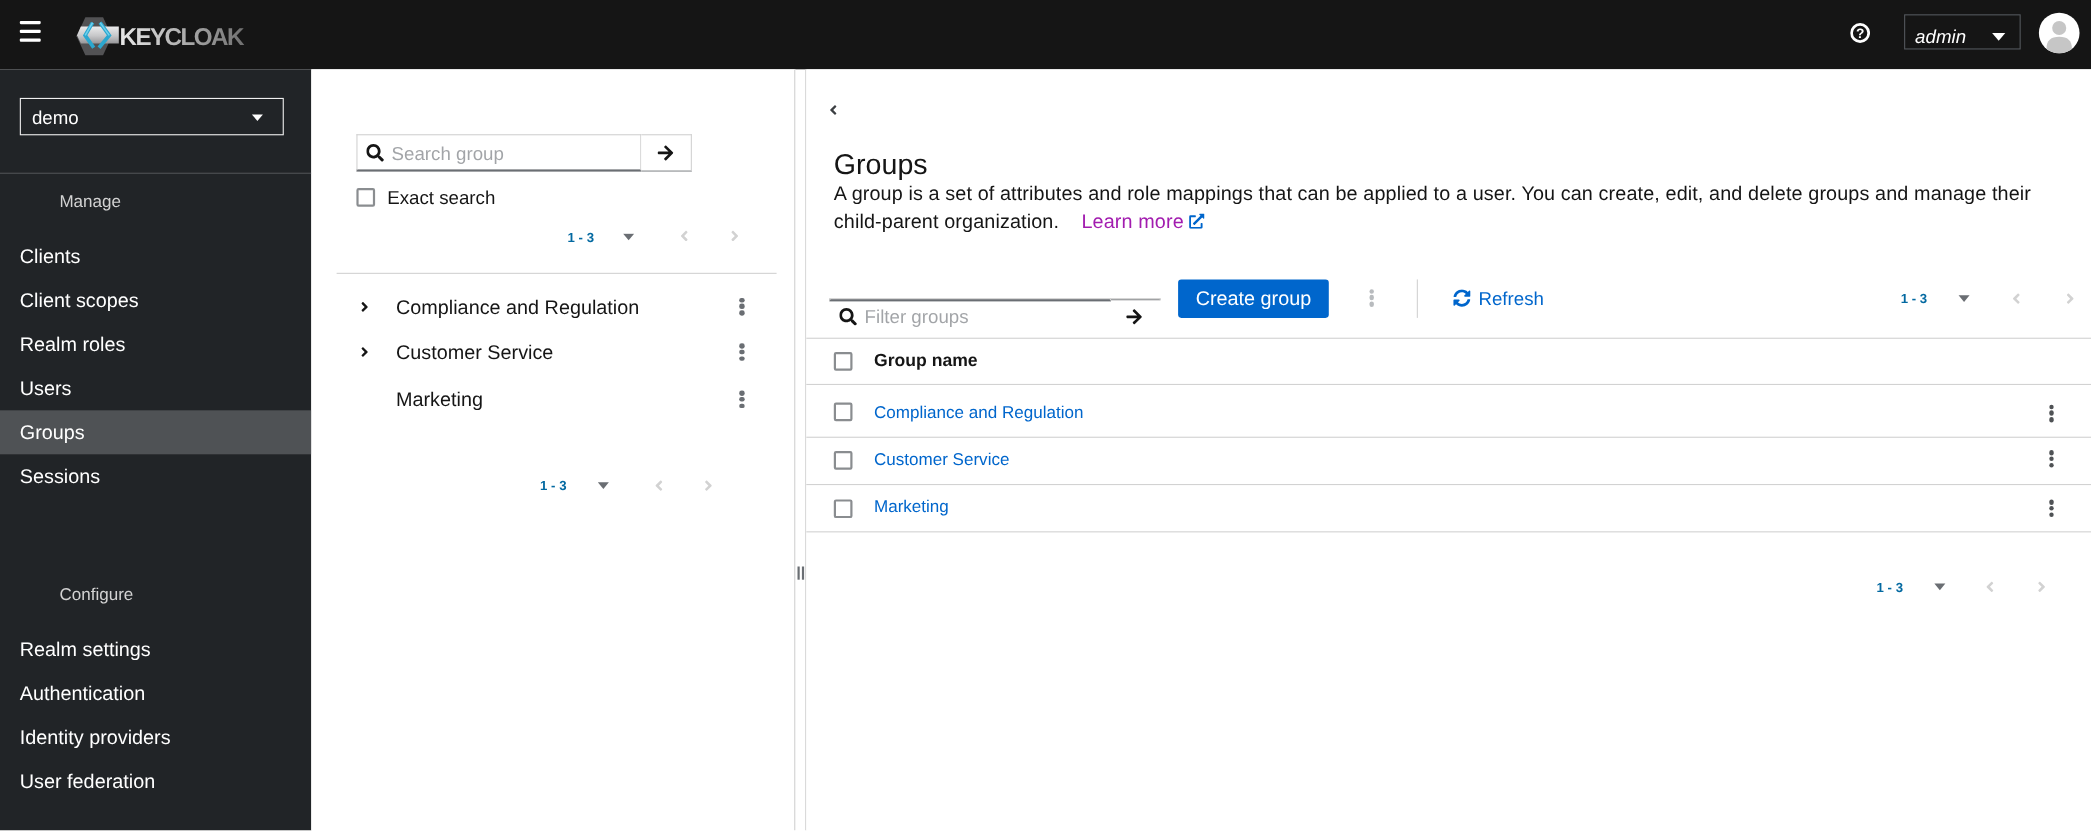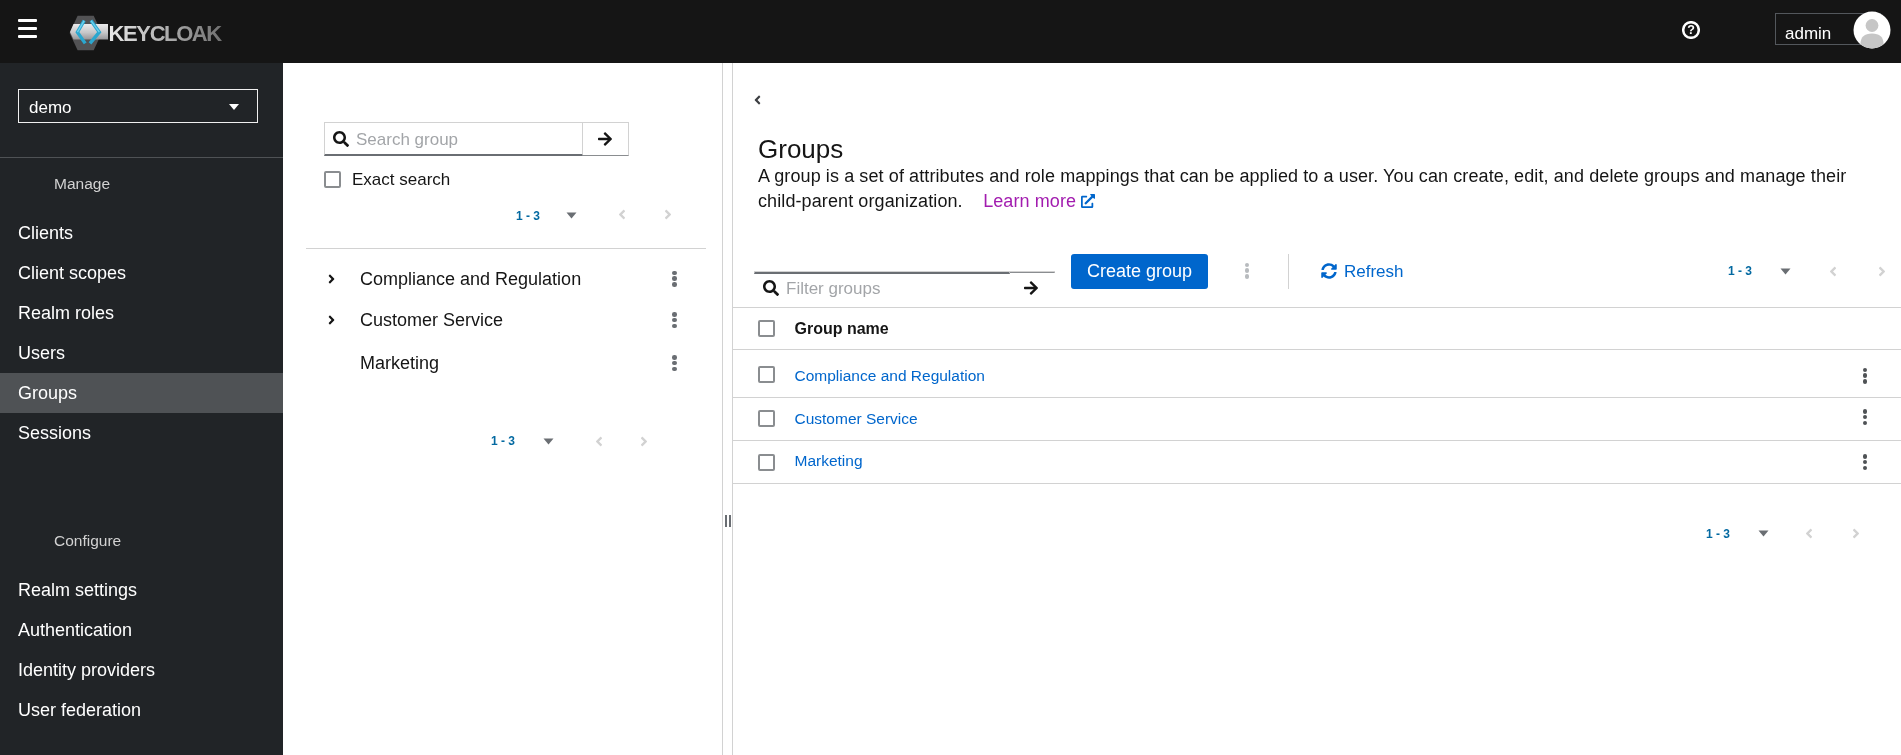--- a/index.html
+++ b/index.html
@@ -4,21 +4,21 @@
 <style>
 * { margin:0; padding:0; box-sizing:border-box; }
 html,body { width:1901px; height:755px; }
 body { font-family:"Liberation Sans", sans-serif; background:#fff; position:relative; overflow:hidden; color:#151515; }
 .abs { position:absolute; }
 
 
 .masthead { position:absolute; left:0; top:0; width:1901px; height:63px; background:#151515; }
 .hamburger { position:absolute; left:18px; top:19px; width:19px; height:25px; }
 .hamburger span { position:absolute; left:0; width:19px; height:3px; background:#fff; border-radius:1px; }
-.adminbox { position:absolute; left:1775px; top:13px; width:106px; height:32px; border:1px solid #53575c; color:#fff; font-size:17px; }
+.adminbox { position:absolute; left:1731px; top:13px; width:106px; height:32px; border:1px solid #53575c; color:#fff; font-size:17px;font-style:italic; }
 .adminbox .txt { position:absolute; left:9px; top:10px; }
 .adminbox .caret { position:absolute; right:13px; top:16px; width:0; height:0; border-left:6px solid transparent; border-right:6px solid transparent; border-top:7px solid #fff; }
 
 
 .sidebar { position:absolute; left:0; top:63px; width:283px; height:692px; background:#212427; }
 .realmsel { position:absolute; left:18px; top:26px; width:240px; height:34px; border:1px solid #f0f0f0; color:#fff; font-size:17px; }
 .realmsel .txt { position:absolute; left:10px; top:8px; }
 .realmsel .caret { position:absolute; right:18px; top:14px; width:0; height:0; border-left:5px solid transparent; border-right:5px solid transparent; border-top:6px solid #fff; }
 .sidedivider { position:absolute; left:0; top:94px; width:283px; height:1px; background:#4f5255; }
 .navsection { position:absolute; left:18px; font-size:15.5px; color:#d2d2d2;margin-left:36px; }

